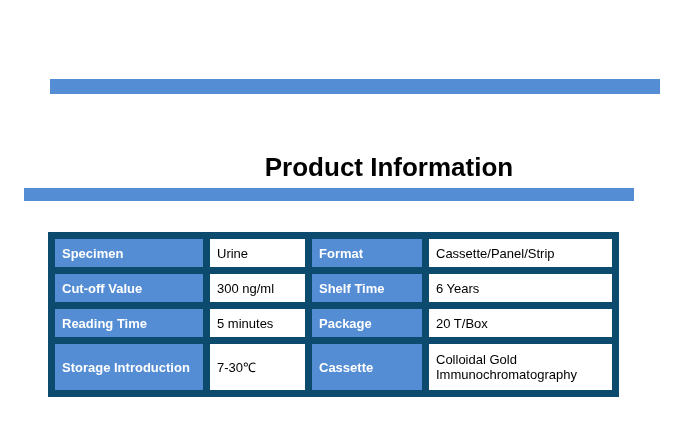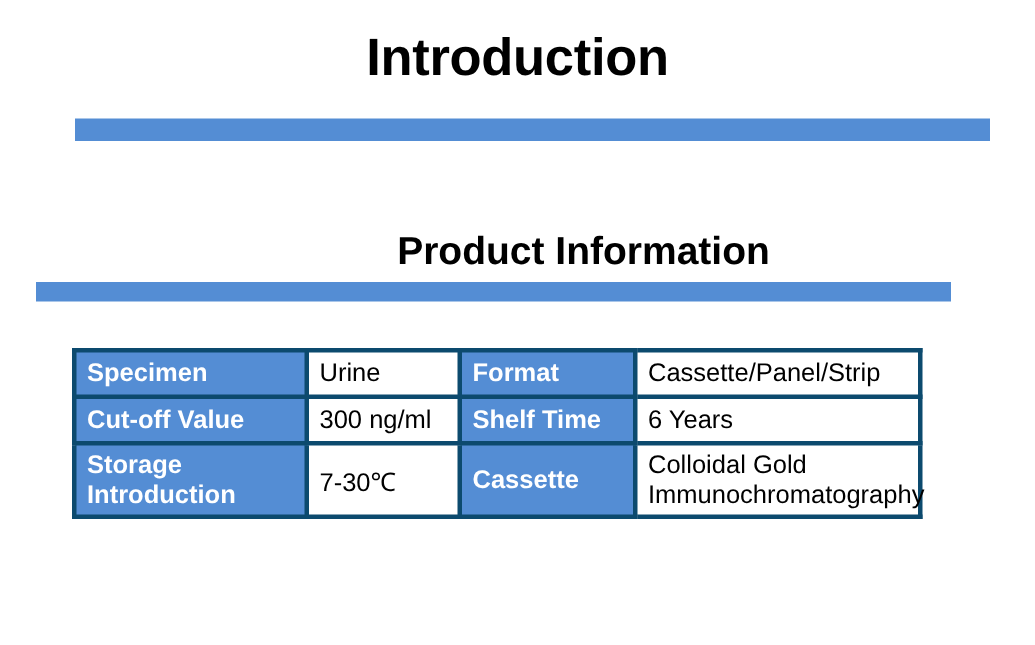--- a/index.html
+++ b/index.html
@@ -61,23 +61,23 @@
   }
   .info-table {
     position: absolute;
     left: 48px;
     top: 232px;
     width: 564px;
     border-collapse: collapse;
     table-layout: fixed;
   }
   .info-table td {
-    border: 3px solid #0c4a6e;
+    border: 7px solid #0c4a6e;
     padding: 0 7px;
-    font-size: 17px;
+    font-size: 13px;
     vertical-align: middle;
     color: #000000;
   }
   .info-table td.label {
     background: #548DD4;
     color: #ffffff;
     font-weight: bold;
   }
   .info-table tr.r1 td,
   .info-table tr.r2 td,
@@ -91,21 +91,20 @@
   .col-b { width: 102px; }
   .col-c { width: 117px; }
   .col-d { width: 190px; }
   .wrapline { display: block; }
 </style>
 </head>
 <body>
 
 <div class="slide">
 
-  <div class="slide-title">Introduction</div>
 
   <div class="rule-top"></div>
 
   <div class="section-title">Product Information</div>
 
   <div class="rule-mid"></div>
 
   <table class="info-table">
     <colgroup>
       <col class="col-a">
@@ -119,20 +118,26 @@
         <td>Urine</td>
         <td class="label">Format</td>
         <td>Cassette/Panel/Strip</td>
       </tr>
       <tr class="r2">
         <td class="label">Cut-off Value</td>
         <td>300 ng/ml</td>
         <td class="label">Shelf Time</td>
         <td>6 Years</td>
       </tr>
+      <tr class="r3">
+        <td class="label">Reading Time</td>
+        <td>5 minutes</td>
+        <td class="label">Package</td>
+        <td>20 T/Box</td>
+      </tr>
       <tr class="r4">
         <td class="label">Storage Introduction</td>
         <td>7-30℃</td>
         <td class="label">Cassette</td>
         <td>
           <span class="wrapline">Colloidal Gold</span>
           <span class="wrapline">Immunochromatography</span>
         </td>
       </tr>
     </tbody>

